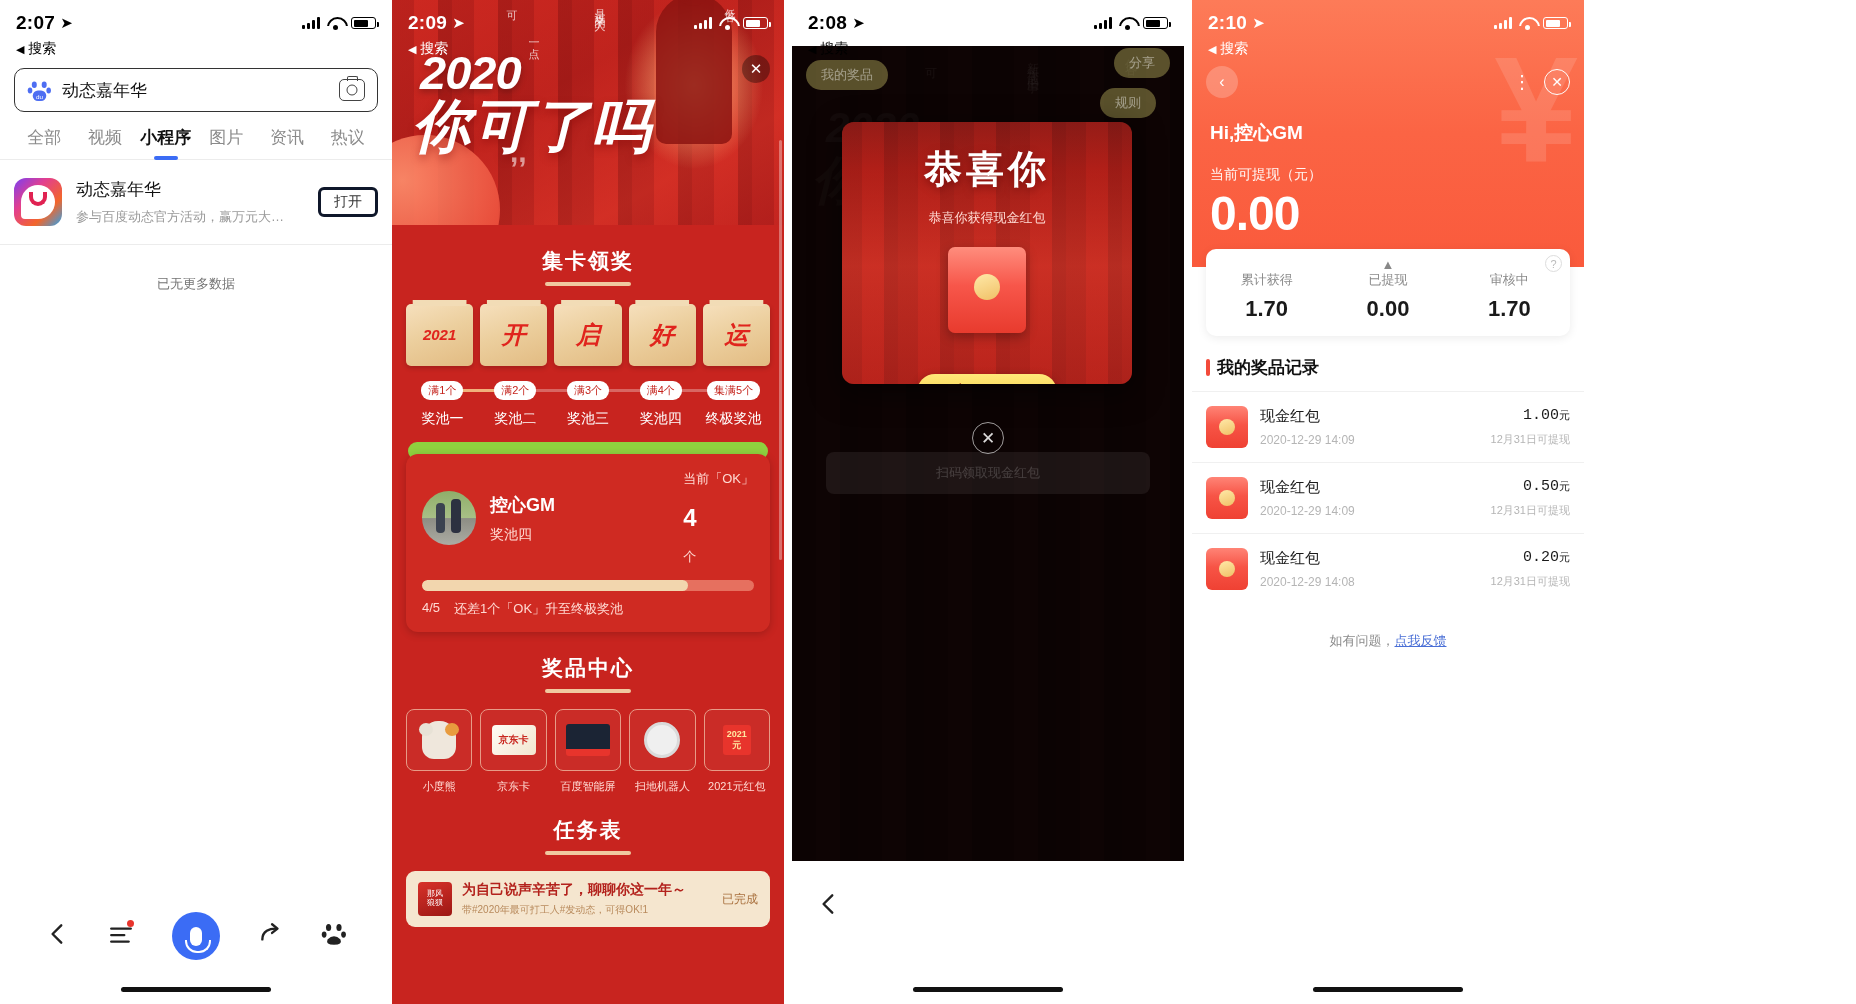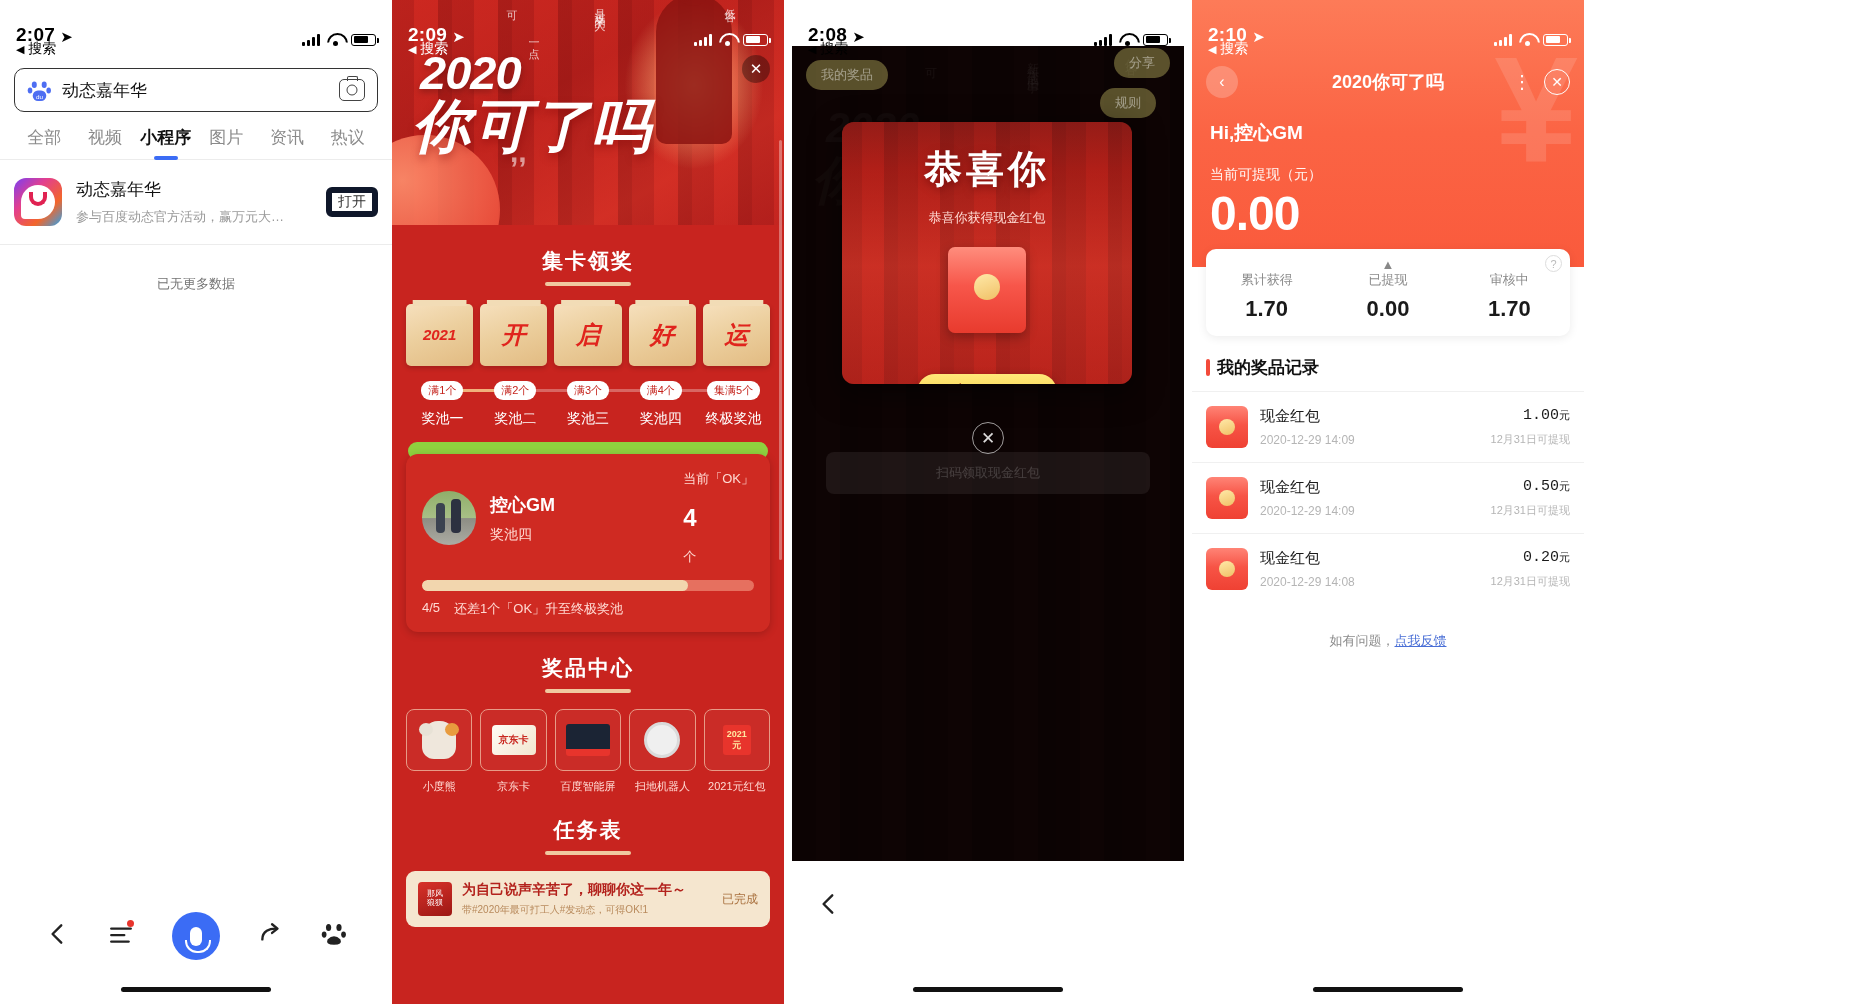--- a/index.html
+++ b/index.html
@@ -8,21 +8,21 @@
 
   
   .panel { position:relative; height:1004px; overflow:hidden; flex:0 0 auto; }
   .p1 { width:392px; background:#fff; }
   .p2 { width:392px; background:#c8241f; }
   .p3 { width:392px; background:#fff; }
   .p4 { width:392px; background:#fff; }
   .gap { width:8px; background:#fff; flex:0 0 auto; }
 
   
-  .statusbar { position:relative; height:46px; display:flex; align-items:flex-end; padding:0 16px; }
+  .statusbar { position:relative; height:46px; display:flex; align-items:center; padding:0 16px; }
   .sb-time { font-size:19px; font-weight:600; letter-spacing:.3px; }
   .sb-loc { margin-left:5px; font-size:15px; transform:rotate(0deg); }
   .sb-right { margin-left:auto; display:flex; align-items:center; gap:7px; }
   .sig { display:flex; align-items:flex-end; gap:2px; height:12px; }
   .sig i { width:3px; background:currentColor; border-radius:1px; display:block; }
   .sig i:nth-child(1){height:4px}.sig i:nth-child(2){height:6px}.sig i:nth-child(3){height:9px}.sig i:nth-child(4){height:12px}
   .wifi { width:17px; height:13px; position:relative; }
   .wifi::before{content:"";position:absolute;left:0;top:0;width:17px;height:17px;border:2.5px solid currentColor;border-radius:50%;clip-path:polygon(0 0,100% 0,100% 45%,0 45%);}
   .wifi::after{content:"";position:absolute;left:6px;top:8px;width:5px;height:5px;border-radius:50%;background:currentColor;}
   .batt { width:25px; height:12px; border:1.6px solid currentColor; border-radius:3px; position:relative; padding:1.5px; }
@@ -44,21 +44,21 @@
   .tab.active { color:#111; font-weight:700; }
   .tab.active::after{content:"";position:absolute;bottom:-1px;left:50%;transform:translateX(-50%);width:24px;height:4px;border-radius:2px;background:#3b6cf5;}
   .result { display:flex; align-items:center; gap:14px; padding:18px 14px; border-bottom:1px solid #ececec; }
   .res-icon { width:48px; height:48px; border-radius:12px; flex:0 0 auto; position:relative; overflow:hidden;
      background:linear-gradient(135deg,#7b3ff2 0%,#e33f8e 35%,#f2662b 70%,#2aa3ef 100%); }
   .res-icon .inner{position:absolute;inset:7px;background:#fff;border-radius:50% 50% 50% 4px;}
   .res-icon .u{position:absolute;left:15px;top:14px;width:18px;height:14px;border:4px solid #e02252;border-top:none;border-radius:0 0 12px 12px;}
   .res-text { flex:1; min-width:0; }
   .res-title { font-size:17px; color:#111; margin-bottom:7px; }
   .res-desc { font-size:13px; color:#9a9a9a; white-space:nowrap; overflow:hidden; text-overflow:ellipsis; }
-  .open-btn { width:52px; height:30px; border:6px solid #0f172a; border-radius:6px; font-size:14px; color:#333;
+  .open-btn { width:60px; height:30px; border:3px solid #0f172a; border-radius:6px; font-size:14px; color:#333;
       display:flex; align-items:center; justify-content:center; flex:0 0 auto; background:#fff; }
   .nomore { text-align:center; font-size:13px; color:#737373; padding:30px 0; }
   .bottombar { position:absolute; left:0; right:0; bottom:38px; height:60px; display:flex; align-items:center; justify-content:space-around; padding:0 26px; }
   .bb { color:#222; position:relative; }
   .mic { width:48px; height:48px; border-radius:50%; background:#3b6cf5; display:flex; align-items:center; justify-content:center; }
   .mic-g { width:12px; height:19px; background:#fff; border-radius:6px; position:relative; }
   .mic-g::after{content:"";position:absolute;left:-5px;top:13px;width:22px;height:11px;border:2.4px solid #fff;border-top:none;border-radius:0 0 12px 12px;}
   .dot-red { position:absolute; top:-1px; right:0px; width:7px; height:7px; border-radius:50%; background:#e8342c; }
   .homebar { position:absolute; bottom:12px; left:50%; transform:translateX(-50%); width:150px; height:5px; border-radius:3px; background:#111; }
 
@@ -561,21 +561,20 @@
             </div>
         </div>
       </div>
       <div class="backline" style="position:relative;z-index:2">
         <span class="car">◀</span>
         <span>搜索</span>
       </div>
 
       <div class="w-nav">
         <div class="w-back">‹</div>
-        <div class="w-title">2020你可了吗</div>
         <div class="w-actions">
           <div class="w-dots">⋮</div>
           <div class="w-x">✕</div>
         </div>
       </div>
 
       <div class="w-hi">Hi,控心GM</div>
       <div class="w-label">当前可提现（元）</div>
       <div class="w-row">
         <div class="w-amount">0.00</div>

